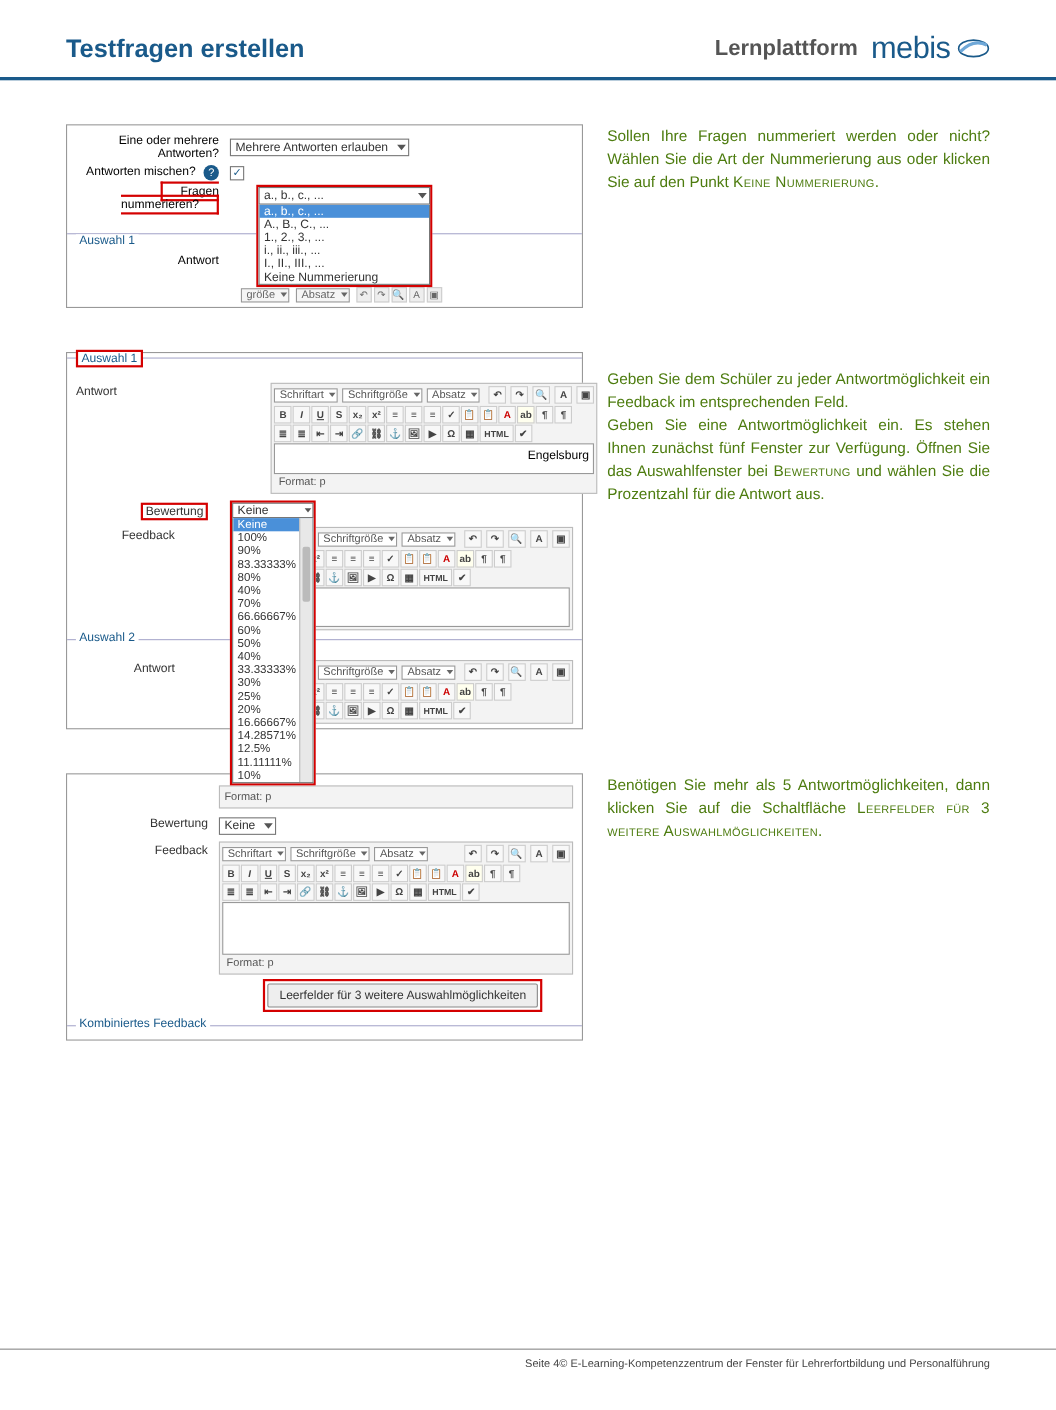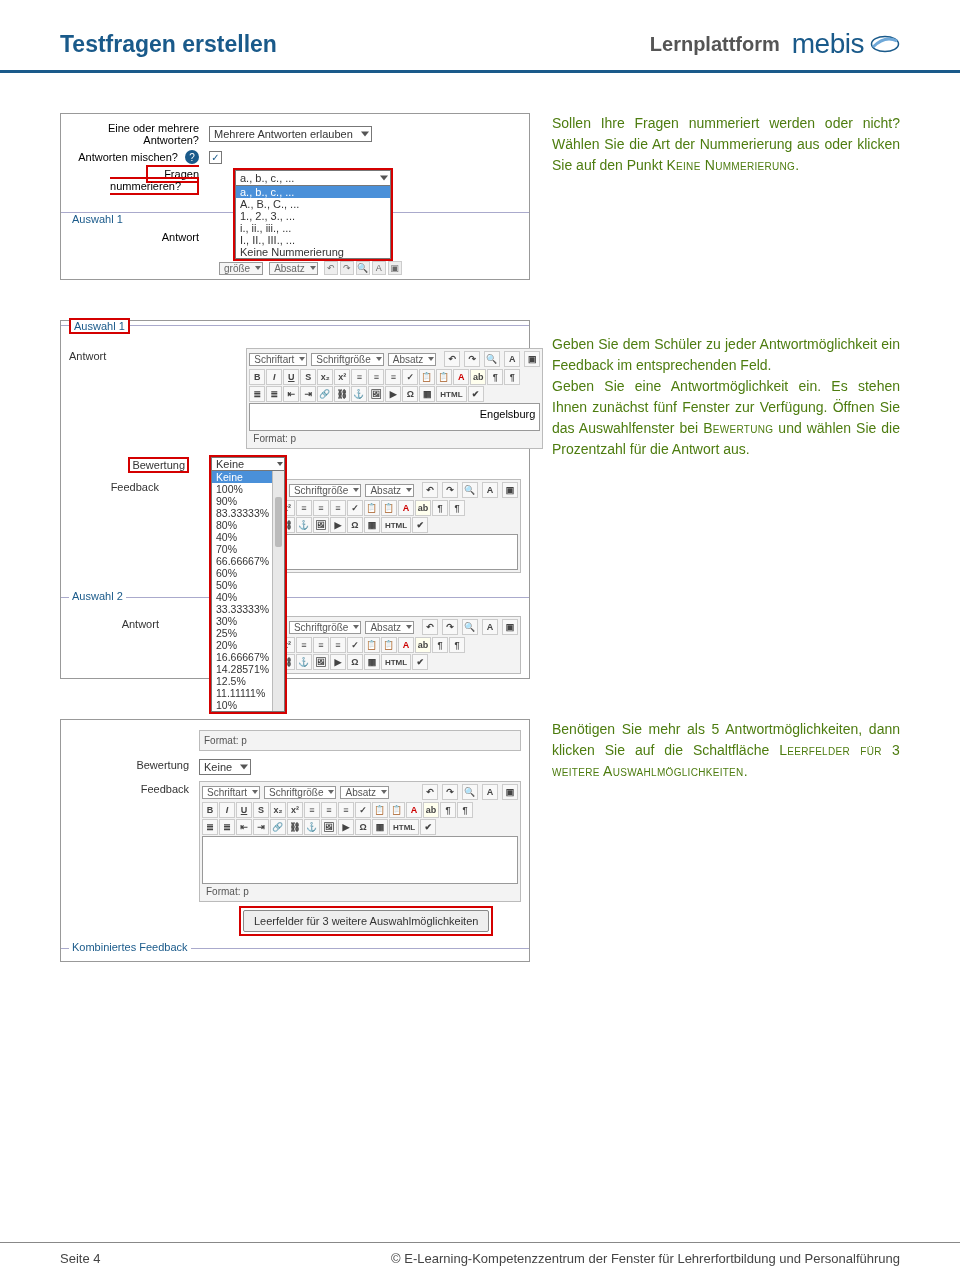--- a/index.html
+++ b/index.html
@@ -333,22 +333,22 @@
     color:#1a5a8a; font-size:11px; position:relative; top:-8px;
     background:#fff; padding:0 3px;
   }
 
   
   .page-footer {
     position: relative;
     margin-top: 280px;
     border-top: 1px solid #888;
     padding: 8px 60px 20px 60px;
-    display:flex; justify-content:space-between;
-    font-size: 13px;
+    display:flex; justify-content:flex-end;
+    font-size: 10px;
     color: #444;
   }
 </style>
 </head>
 <body>
 
 <div class="page-header">
   <div class="page-title">Testfragen erstellen</div>
   <div class="header-right">
     <span class="platform-label">Lernplattform</span>
@@ -539,21 +539,21 @@
           <span class="ed-btn">▶</span>
           <span class="ed-btn">Ω</span>
           <span class="ed-btn">▦</span>
           <span class="ed-btn" style="width:auto;padding:0 3px;font-size:8px;">HTML</span>
           <span class="ed-btn">✔</span>
         </div>
         <div class="ed-content" style="min-height:36px;"></div>
       </div>
     </div>
 
-    <div class="fieldset-top" style="margin-top:24px;">
+    <div class="fieldset-top" style="margin-top:8px;">
       <span class="fs-lbl" style="border:none;color:#1a5a8a;">Auswahl 2</span>
     </div>
     <div class="row2">
       <div class="lbl2">Antwort</div>
       <div class="editor" style="flex:1;margin-left:90px;">
         <div class="ed-selrow">
           <div class="ed-sel" style="visibility:hidden">x</div>
           <div class="ed-sel">Schriftgröße</div>
           <div class="ed-sel">Absatz</div>
           <span style="flex:1"></span>

